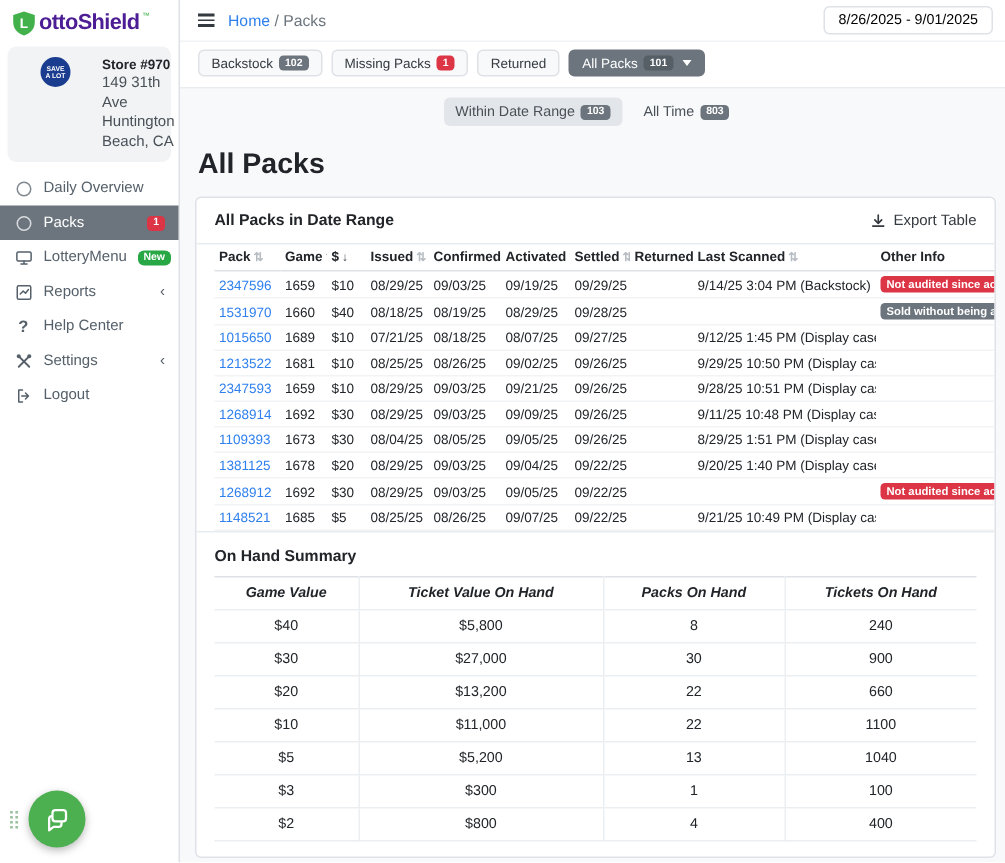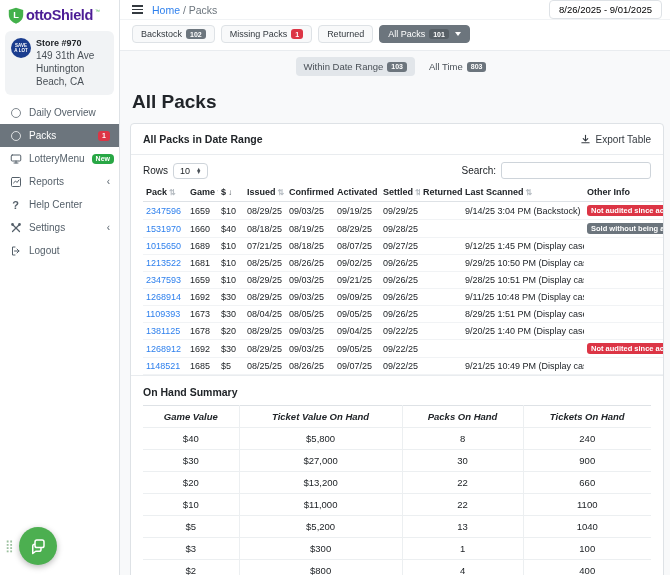--- a/index.html
+++ b/index.html
@@ -5,21 +5,21 @@
   * { box-sizing:border-box; margin:0; padding:0; }
   html,body { width:670px; height:575px; overflow:hidden; background:#fff;
     font-family:"Liberation Sans", sans-serif; color:#212529; }
   .app { display:flex; width:670px; height:575px; }
 
   
   .sidebar { width:120px; min-width:120px; background:#fff; border-right:1px solid #dee2e6; position:relative; }
   .logo-row { display:flex; align-items:flex-start; gap:2px; padding:7px 8px 4px 8px; }
   .logo-text { color:#4c1d95; font-weight:bold; font-size:14.5px; letter-spacing:-0.4px; line-height:16px; }
   .logo-tm { color:#43b14b; font-size:5px; line-height:8px; }
-  .store-card { margin:3px 5px 2px 5px; background:#f1f3f5; border-radius:6px; padding:7px 6px; display:flex; gap:5px; }
+  .store-card { margin:3px 5px 2px 5px; background:#f1f3f5; border-radius:6px; padding:7px 22px; display:flex; gap:21px; }
   .store-avatar { width:20px; height:20px; min-width:20px; border-radius:50%; background:#1b3d8f; color:#fff;
     display:flex; flex-direction:column; align-items:center; justify-content:center;
     font-size:4.5px; font-weight:bold; line-height:1.15; text-align:center; }
   .store-name { font-size:9px; font-weight:bold; margin-bottom:1px; }
   .store-addr { font-size:10px; color:#495057; line-height:1.3; }
   .nav { margin-top:6px; }
   .nav-item { display:flex; align-items:center; gap:7px; padding:5px 9px; font-size:10px; color:#55606a; cursor:pointer; height:23px; }
   .nav-item.active { background:#6c757d; color:#fff; }
   .nav-ico { width:13px; min-width:13px; display:flex; align-items:center; justify-content:center; color:inherit; }
   .circle-ico { width:10px; height:10px; border:1.4px solid currentColor; border-radius:50%; opacity:.75; }
@@ -251,36 +251,20 @@
               <svg width="11" height="11" viewBox="0 0 24 24" fill="none" stroke="#343a40" stroke-width="2.4" stroke-linecap="round" stroke-linejoin="round">
                 <path d="M12 3 v11"></path>
                   <path d="M7 10 l5 5 5 -5"></path>
                   <path d="M4 19 h16"></path>
               </svg>
             </span>
             <span>Export Table</span>
           </span>
         </div>
 
-        <div class="controls">
-          <span class="rows-ctl">
-            <span>Rows</span>
-            <span class="select">
-              <span>10</span>
-              <span class="stepper">
-                  <span>▲</span>
-                  <span>▼</span>
-                </span>
-            </span>
-          </span>
-          <span class="search-ctl">
-            <span>Search:</span>
-            <input class="search-input" value="" style="">
-          </span>
-        </div>
 
         <div class="table-wrap">
           <table class="packs">
             <thead>
                 <tr id="packs-head">
                   <th style="width: 44px;"><span>Pack</span><span class="sort">⇅</span></th>
                   <th style="width: 31px;"><span>Game</span><span class="sort">⇅</span></th>
                   <th style="width: 26px;"><span>$</span><span class="sort active">↓</span></th>
                   <th style="width: 42px;"><span>Issued</span><span class="sort">⇅</span></th>
                   <th style="width: 48px;"><span>Confirmed</span></th>

